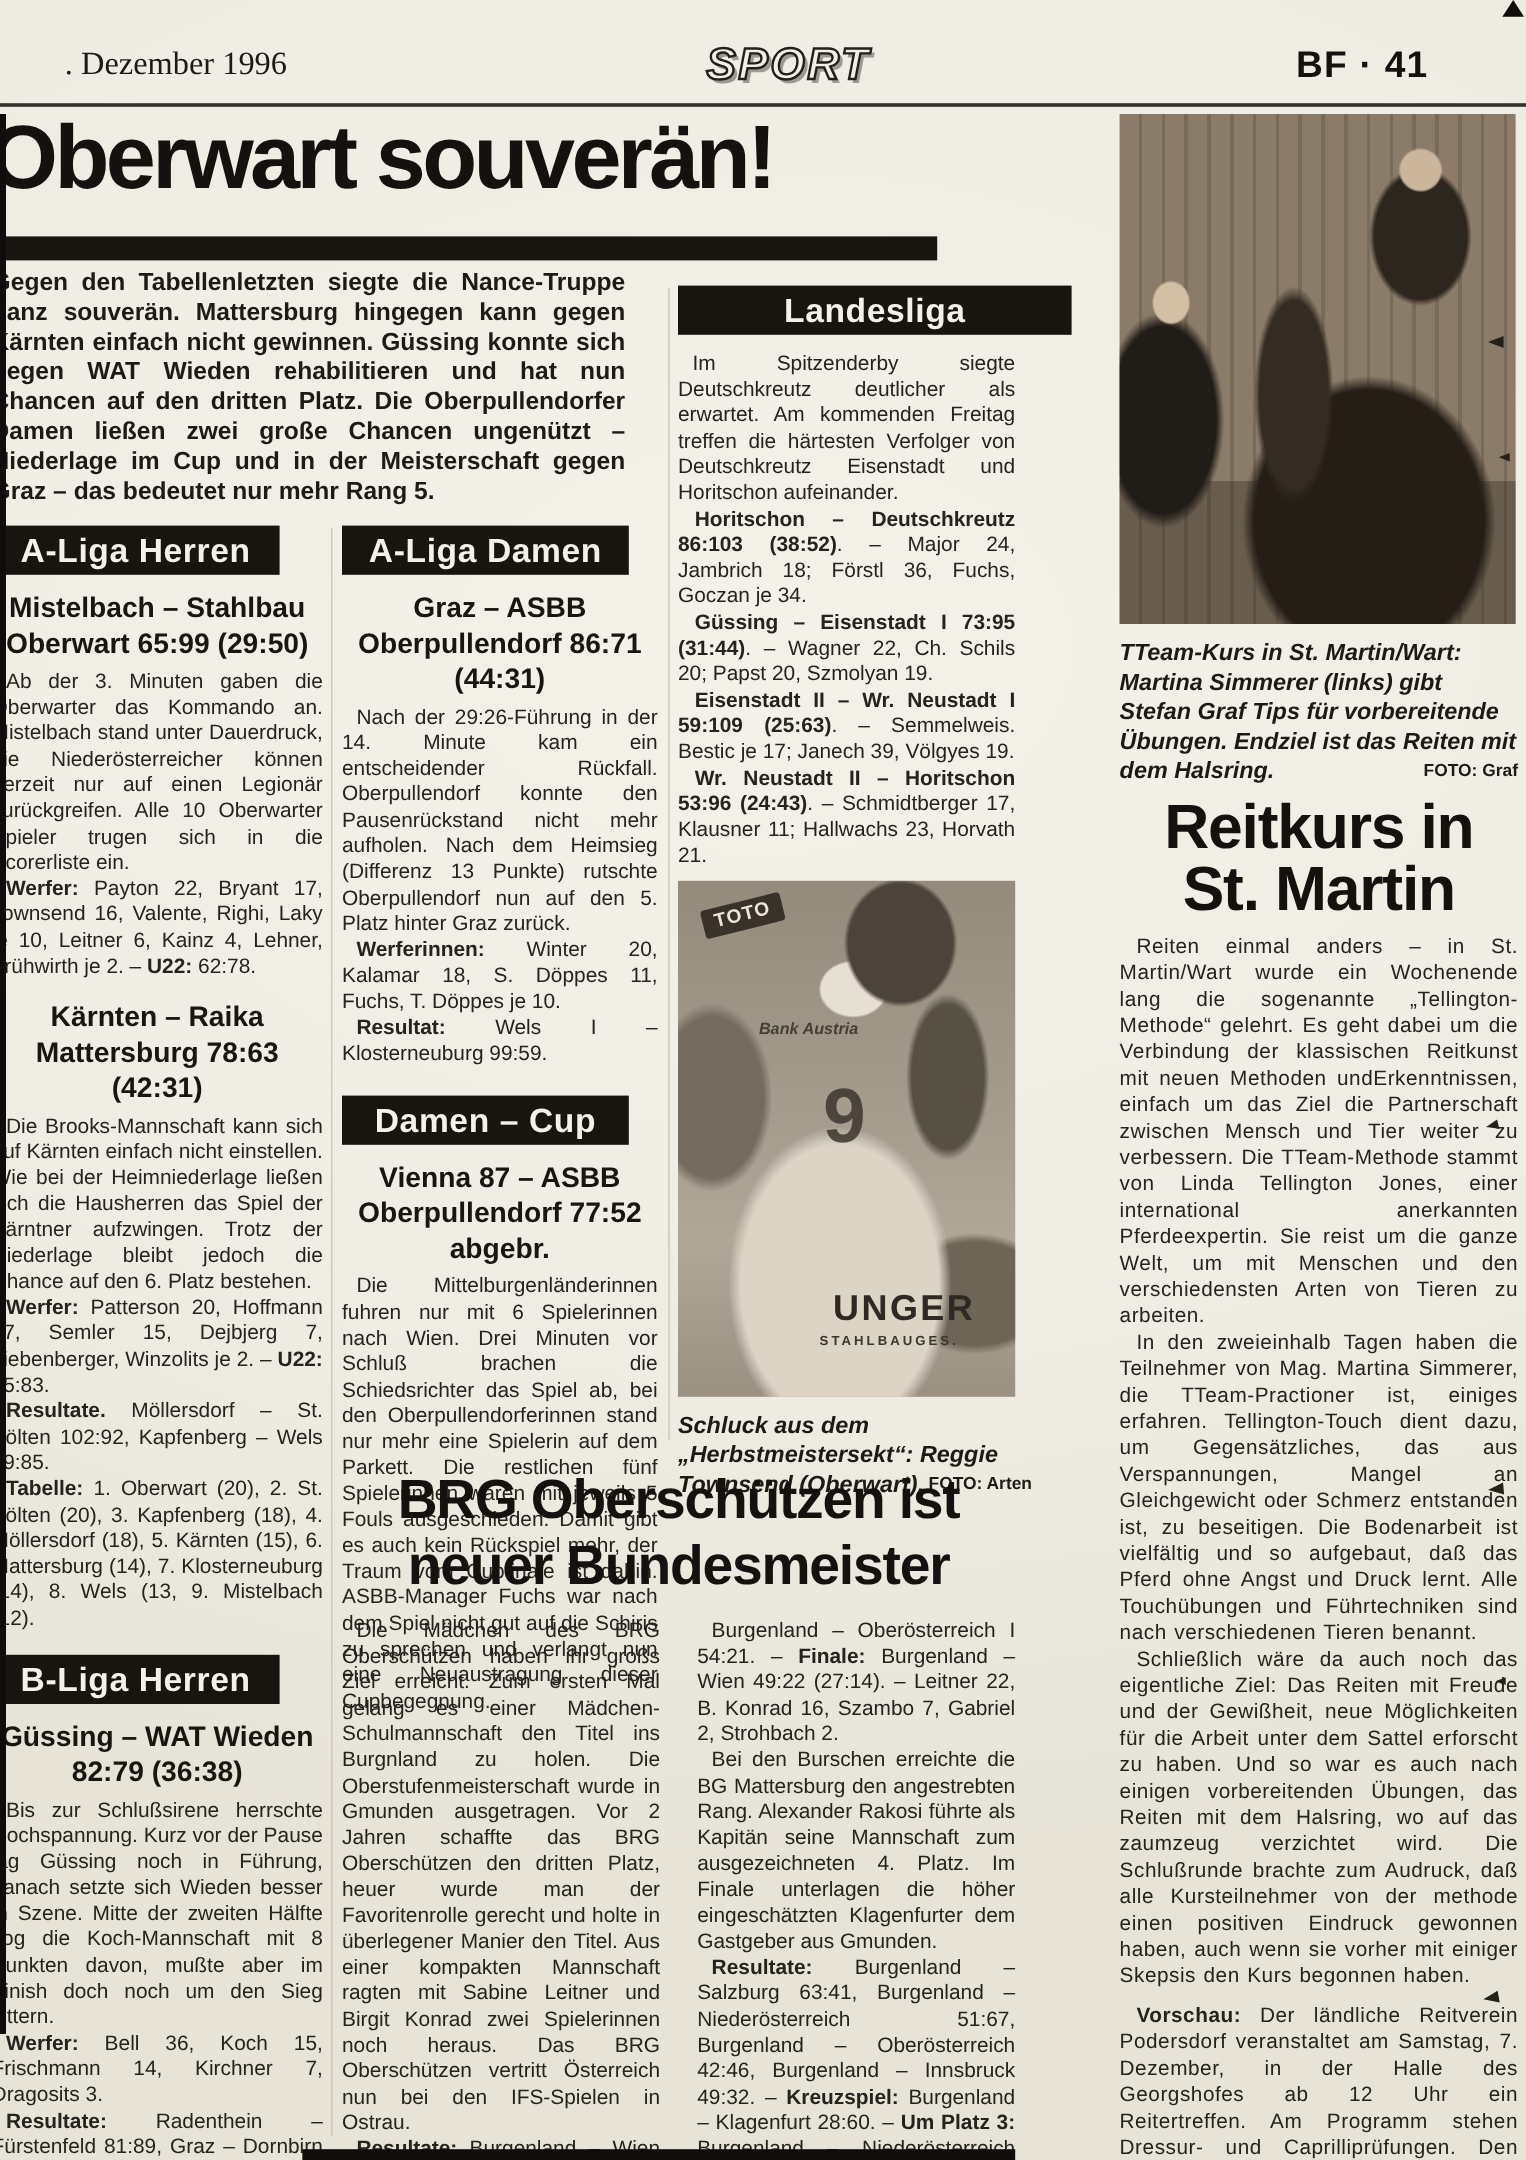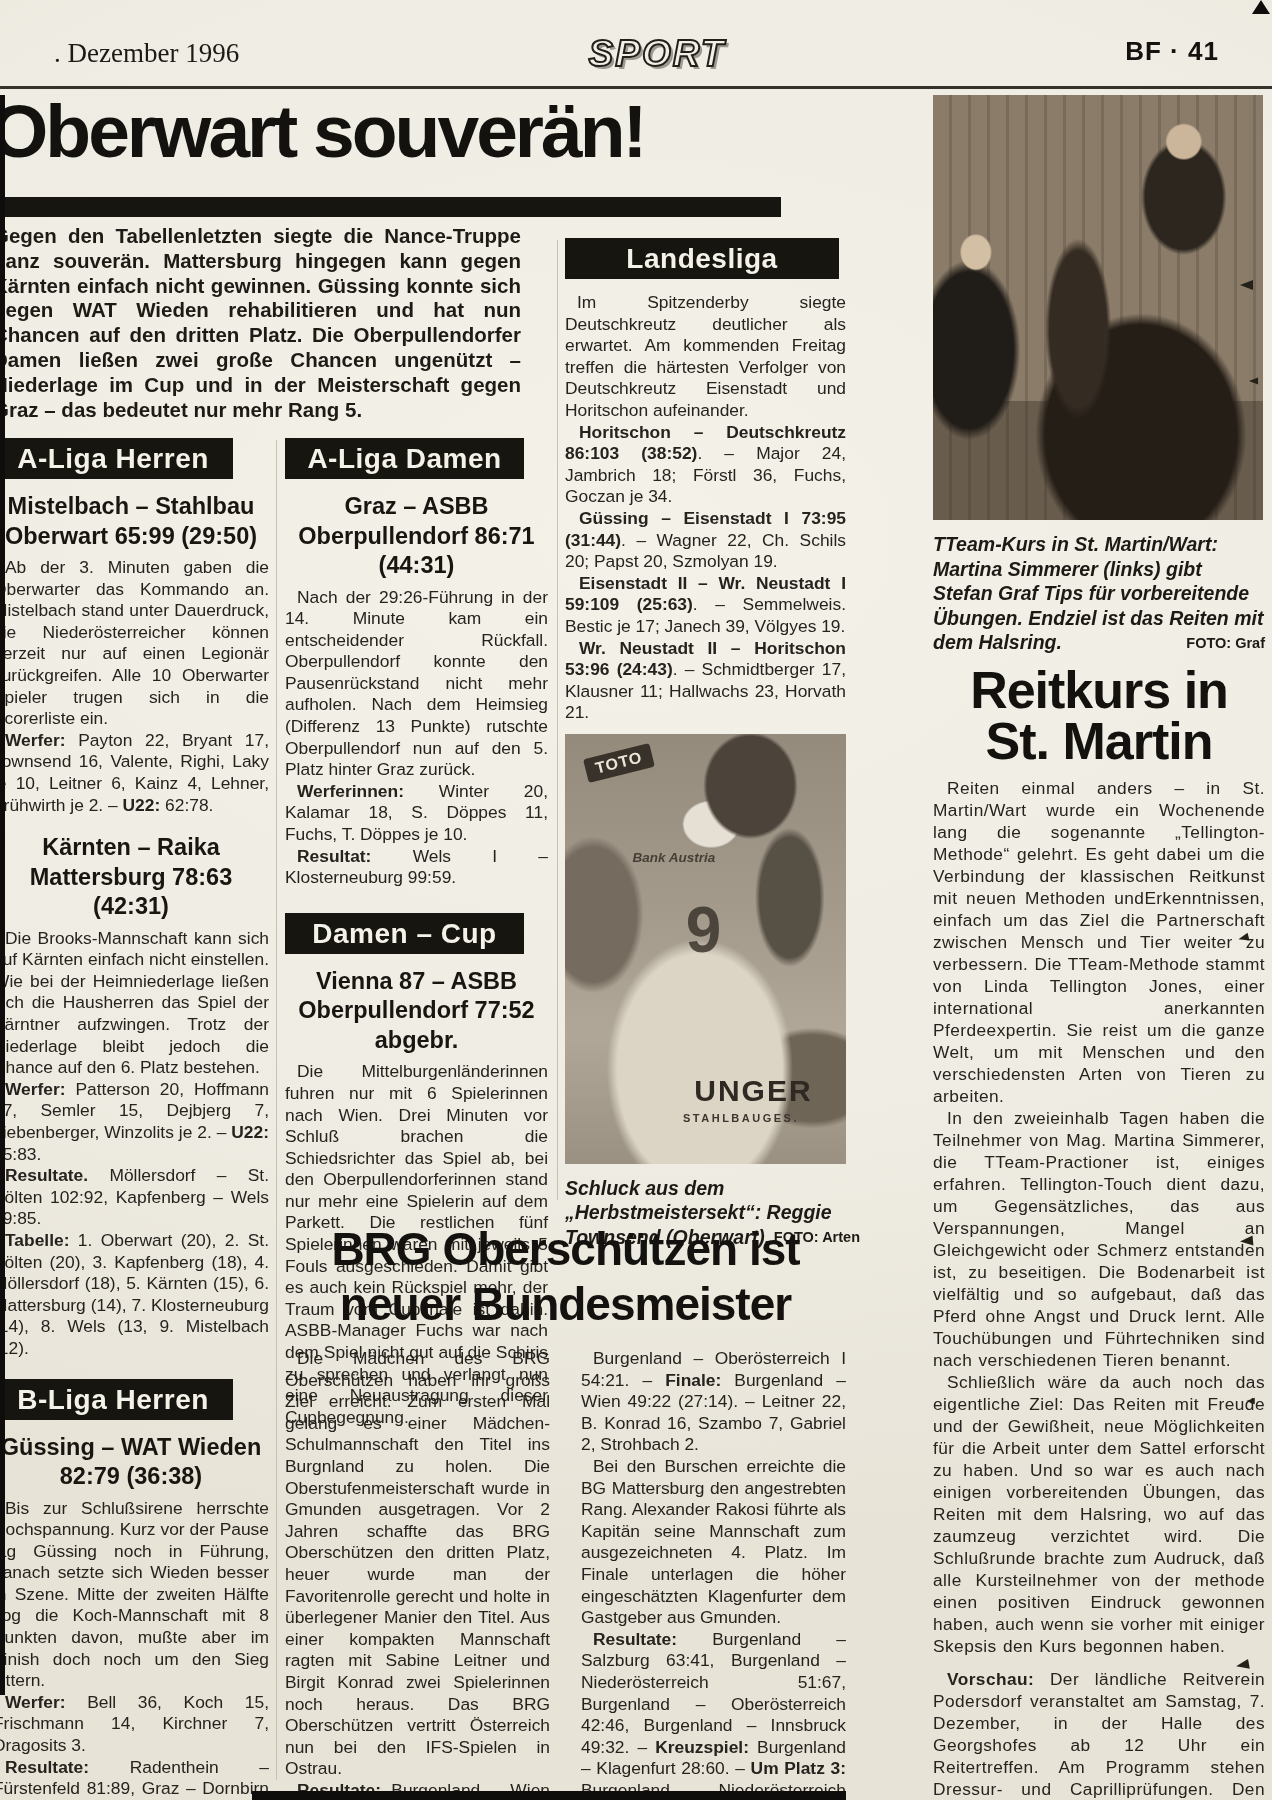--- a/index.html
+++ b/index.html
@@ -7,22 +7,22 @@
     position:relative;width:1272px;height:1800px;overflow:hidden;
     background:radial-gradient(1500px 1000px at 50% 30%, #f4f1e9 0%, #efece3 60%, #e7e3d7 100%);
     font-family:"Liberation Sans","DejaVu Sans",sans-serif;color:#26231f;
   }
   
   .masthead-date{position:absolute;left:6px;top:38px;font-family:Liberation Serif, serif;
     font-size:27px;color:#1c1a17;margin-left:48px;}
   .masthead-section{position:absolute;left:572px;top:33px;width:170px;text-align:center;
     font-size:37px;font-weight:700;font-style:italic;letter-spacing:2px;color:#f2efe7;
     -webkit-text-stroke:2px #23201c;text-shadow:3px 3px 0 rgba(90,85,78,.55);}
-  .masthead-pageno{position:absolute;left:1080px;top:36px;width:184px;text-align:center;
-    font-size:26px;font-weight:700;letter-spacing:1px;color:#14120f;}
+  .masthead-pageno{position:absolute;left:1080px;top:36px;width:184px;text-align:left;
+    font-size:31px;font-weight:700;letter-spacing:1px;color:#14120f;}
   .masthead-rule{position:absolute;left:0;top:86px;width:1272px;height:3px;background:#35322c;}
   
   .main-headline{position:absolute;left:-10px;top:92px;width:810px;margin:0;
     font-size:75px;line-height:1.05;font-weight:700;letter-spacing:-3px;color:#14120f;white-space:nowrap;}
   .headline-bar{position:absolute;left:0;top:197px;width:781px;height:20px;background:#17150f;}
   .lead-text{position:absolute;left:-7px;top:224px;width:528px;margin:0;
     font-size:20.5px;line-height:24.8px;font-weight:700;text-align:justify;color:#1e1b17;}
   
   .col{position:absolute;}
   .bar-header{background:#17150f;color:#f4f1e8;font-weight:700;font-size:28px;line-height:41px;
@@ -32,21 +32,21 @@
   .p{margin:0;font-size:17.4px;line-height:21.6px;text-align:justify;text-indent:12px;color:#26231f;}
   .bold{font-weight:700;}
   .mt2{margin-top:17px;}
   .mt3{margin-top:19px;}
   
   .col1{left:-7px;top:438px;width:276px;}
   .col1 .bar-header{width:240px;}
   .col2{left:285px;top:438px;width:263px;}
   .col2 .bar-header{width:239px;}
   .col3{left:565px;top:238px;width:281px;}
-  .col3 .bar-header{width:274px;}
+  .col3 .bar-header{width:328px;}
   .cup-bar{margin-top:24px;}
   .game{margin:0;font-size:17.4px;line-height:21.6px;text-align:justify;text-indent:14px;}
   
   .photo-player{position:relative;width:281px;height:430px;margin-top:10px;overflow:hidden;
     background:
       radial-gradient(75px 85px at 66% 12%, #4c443a 0 58%, rgba(0,0,0,0) 63%),
       radial-gradient(46px 38px at 52% 21%, #e6e0d4 0 58%, rgba(0,0,0,0) 63%),
       radial-gradient(60px 120px at 80% 38%, #575044 0 50%, rgba(0,0,0,0) 58%),
       radial-gradient(150px 210px at 48% 78%, #dcd5c6 0 55%, rgba(0,0,0,0) 62%),
       radial-gradient(90px 140px at 10% 42%, #756c5f 0 48%, rgba(0,0,0,0) 56%),

